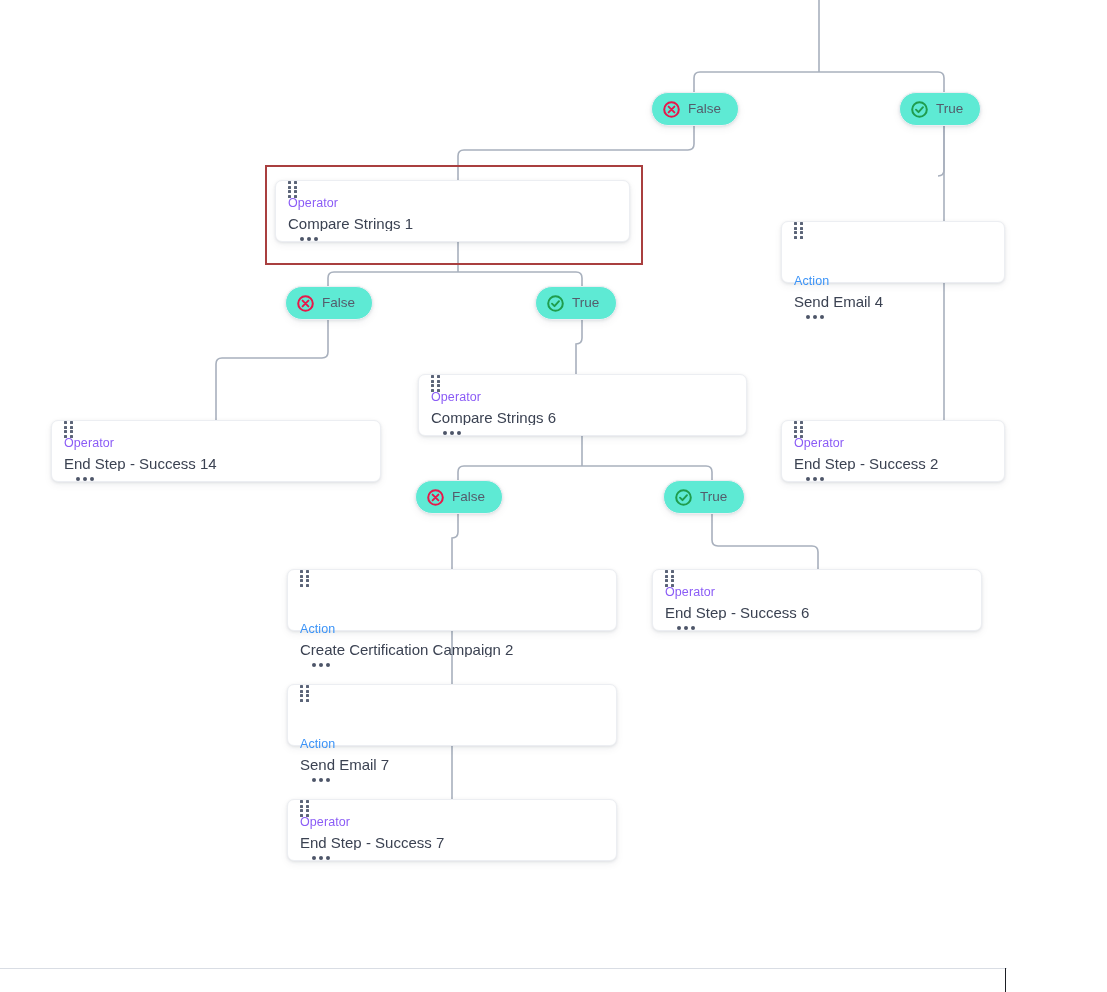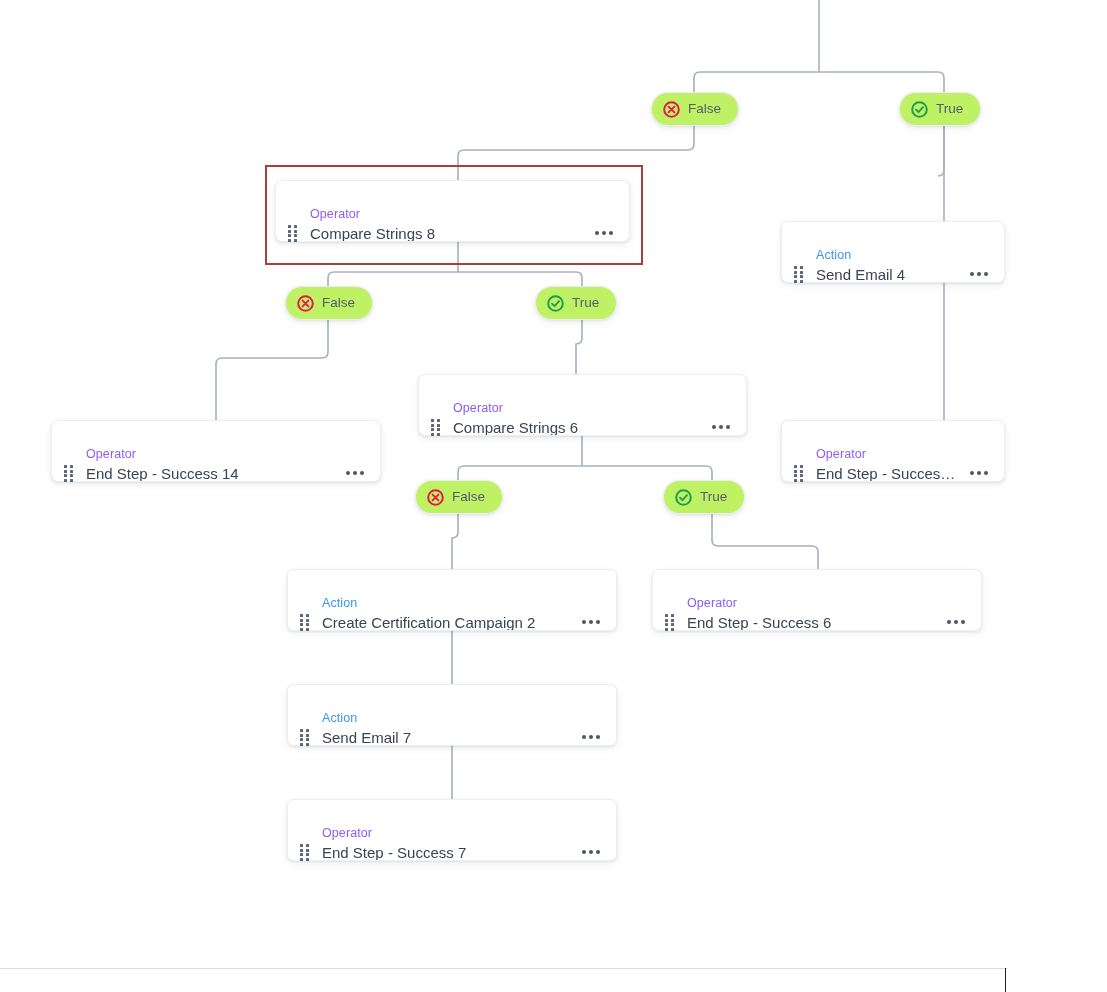--- a/index.html
+++ b/index.html
@@ -31,22 +31,23 @@
 
   
   .node {
     position: absolute;
     z-index: 3;
     background: #ffffff;
     border: 1px solid #eceef2;
     border-radius: 7px;
     box-shadow: 0 1px 3px rgba(22,32,50,.10), 0 3px 9px rgba(22,32,50,.055);
     display: flex;
-    align-items: flex-end;
+    align-items: flex-start;
     padding: 0 14px 0 12px;
+    flex-direction: column;
   }
   .node-handle {
     flex: 0 0 auto;
     width: 11px; height: 16px;
     display: grid;
     grid-template-columns: 3px 3px;
     grid-template-rows: repeat(4, 3px);
     gap: 1.6px 3px;
     margin-right: 11px;
   }
@@ -92,21 +93,21 @@
 
   
   .pill {
     position: absolute;
     z-index: 4;
     height: 34px;
     display: flex;
     align-items: center;
     gap: 8px;
     padding: 0 17px 0 11px;
-    background: #bef264;
+    background: #5eead4;
     border: 1px solid #eceef2;
     border-radius: 18px;
     box-shadow: 0 1px 3px rgba(22,32,50,.10), 0 3px 8px rgba(22,32,50,.05);
     white-space: nowrap;
   }
   .pill-label {
     font-size: 13.5px;
     color: #545c6b;
     line-height: 1;
   }
@@ -188,21 +189,21 @@
           <i></i>
           <i></i>
           <i></i>
           <i></i>
           <i></i>
           <i></i>
           <i></i>
         </span>
         <div class="node-text">
           <span class="node-kind kind-operator">Operator</span>
-          <span class="node-title">Compare Strings 8</span>
+          <span class="node-title">Compare Strings 1</span>
         </div>
         <span class="node-menu">
           <i></i>
           <i></i>
           <i></i>
         </span>
       </div>
       <div class="node" style="left: 781px; top: 221px; width: 224px; height: 62px;">
         <span class="node-handle">
           <i></i>

